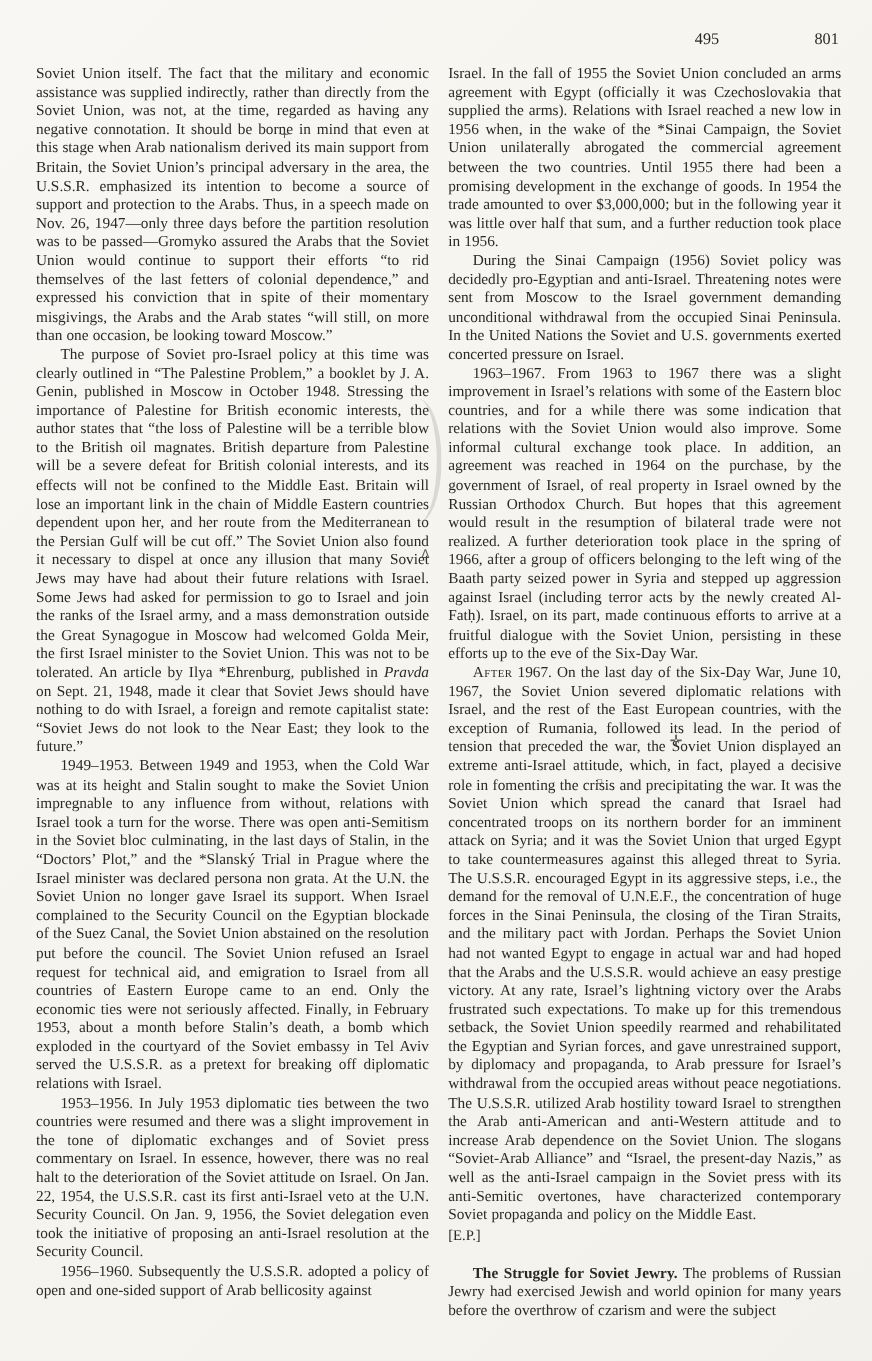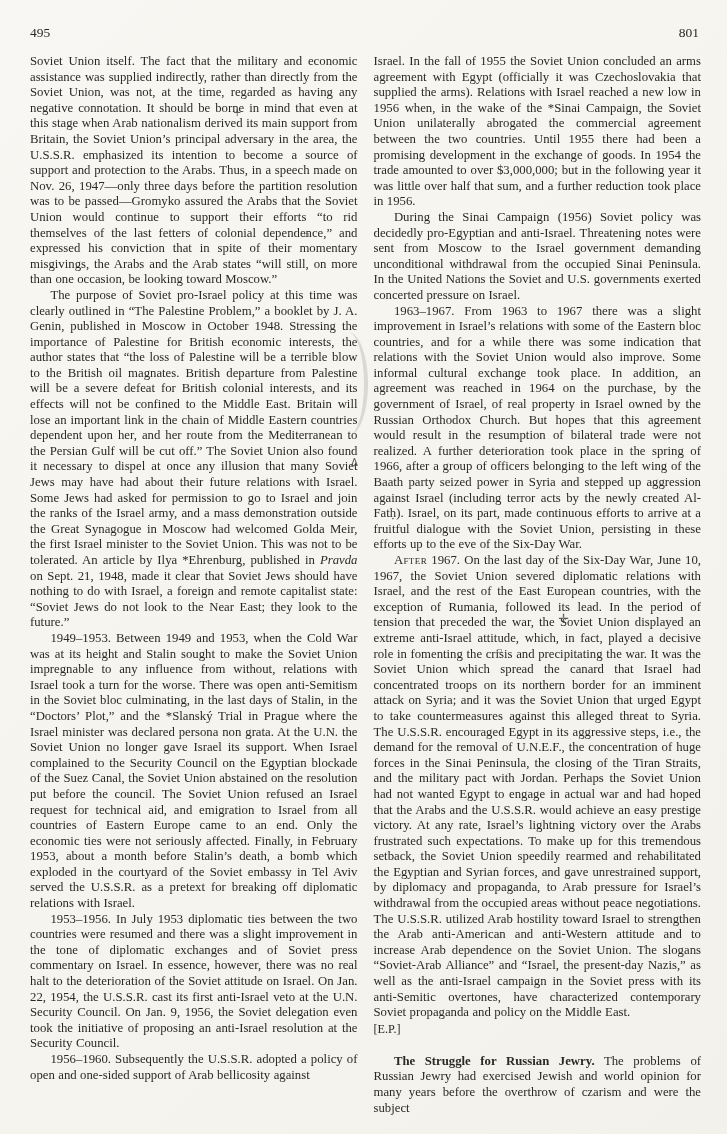--- a/index.html
+++ b/index.html
@@ -10,23 +10,23 @@
   .page {
     position: relative;
     width: 727px; height: 1134px;
     box-sizing: border-box;
     background: linear-gradient(135deg, #f8f7f3 0%, #f5f4ef 55%, #f3f1ec 100%);
     font-family: "Liberation Serif", "DejaVu Serif", serif;
     color: #2b2926;
     overflow: hidden;
   }
   .header {
-    display: flex; justify-content: space-between; align-items: baseline;
+    display: flex; justify-content: flex-end; align-items: baseline;
     padding: 25px 28px 0 30px;
-    font-size: 13.5px; line-height: 16px; gap: 20px;
+    font-size: 13.5px; line-height: 16px;
   }
   .page-num { width: 60px; }
   .page-num.right { text-align: right; }
   .running-title { letter-spacing: 2.5px; text-align: center; flex: 1; }
   .columns {
     display: flex; gap: 16px;
     padding: 13px 26px 0 30px;
   }
   .col {
     width: 328px;
@@ -77,21 +77,21 @@
       <p class="para">1953–1956. In July 1953 diplomatic ties between the two countries were resumed and there was a slight improvement in the tone of diplomatic exchanges and of Soviet press commentary on Israel. In essence, however, there was no real halt to the deterioration of the Soviet attitude on Israel. On Jan. 22, 1954, the U.S.S.R. cast its first anti-Israel veto at the U.N. Security Council. On Jan. 9, 1956, the Soviet delegation even took the initiative of proposing an anti-Israel resolution at the Security Council.</p>
       <p class="para">1956–1960. Subsequently the U.S.S.R. adopted a policy of open and one-sided support of Arab bellicosity against</p>
     </div>
 
     <div class="col">
       <p class="para no-indent">Israel. In the fall of 1955 the Soviet Union concluded an arms agreement with Egypt (officially it was Czechoslovakia that supplied the arms). Relations with Israel reached a new low in 1956 when, in the wake of the *Sinai Campaign, the Soviet Union unilaterally abrogated the commercial agreement between the two countries. Until 1955 there had been a promising development in the exchange of goods. In 1954 the trade amounted to over $3,000,000; but in the following year it was little over half that sum, and a further reduction took place in 1956.</p>
       <p class="para">During the Sinai Campaign (1956) Soviet policy was decidedly pro-Egyptian and anti-Israel. Threatening notes were sent from Moscow to the Israel government demanding unconditional withdrawal from the occupied Sinai Peninsula. In the United Nations the Soviet and U.S. governments exerted concerted pressure on Israel.</p>
       <p class="para">1963–1967. From 1963 to 1967 there was a slight improvement in Israel’s relations with some of the Eastern bloc countries, and for a while there was some indication that relations with the Soviet Union would also improve. Some informal cultural exchange took place. In addition, an agreement was reached in 1964 on the purchase, by the government of Israel, of real property in Israel owned by the Russian Orthodox Church. But hopes that this agreement would result in the resumption of bilateral trade were not realized. A further deterioration took place in the spring of 1966, after a group of officers belonging to the left wing of the Baath party seized power in Syria and stepped up aggression against Israel (including terror acts by the newly created Al-Fatḥ). Israel, on its part, made continuous efforts to arrive at a fruitful dialogue with the Soviet Union, persisting in these efforts up to the eve of the Six-Day War.</p>
       <p class="para"><span class="sc">After</span><span> 1967. On the last day of the Six-Day War, June 10, 1967, the Soviet Union severed diplomatic relations with Israel, and the rest of the East European countries, with the exception of Rumania, followed its lead. In the period of tension that preceded the war, the Soviet Union displayed an extreme anti-Israel attitude, which, in fact, played a decisive role in fomenting the crisis and precipitating the war. It was the Soviet Union which spread the canard that Israel had concentrated troops on its northern border for an imminent attack on Syria; and it was the Soviet Union that urged Egypt to take countermeasures against this alleged threat to Syria. The U.S.S.R. encouraged Egypt in its aggressive steps, i.e., the demand for the removal of U.N.E.F., the concentration of huge forces in the Sinai Peninsula, the closing of the Tiran Straits, and the military pact with Jordan. Perhaps the Soviet Union had not wanted Egypt to engage in actual war and had hoped that the Arabs and the U.S.S.R. would achieve an easy prestige victory. At any rate, Israel’s lightning victory over the Arabs frustrated such expectations. To make up for this tremendous setback, the Soviet Union speedily rearmed and rehabilitated the Egyptian and Syrian forces, and gave unrestrained support, by diplomacy and propaganda, to Arab pressure for Israel’s withdrawal from the occupied areas without peace negotiations. The U.S.S.R. utilized Arab hostility toward Israel to strengthen the Arab anti-American and anti-Western attitude and to increase Arab dependence on the Soviet Union. The slogans “Soviet-Arab Alliance” and “Israel, the present-day Nazis,” as well as the anti-Israel campaign in the Soviet press with its anti-Semitic overtones, have characterized contemporary Soviet propaganda and policy on the Middle East.</span></p>
       <div class="sig">[E.P.]</div>
-      <p class="para section-gap"><span class="runin">The Struggle for Russian Jewry.</span><span> The problems of Russian Jewry had exercised Jewish and world opinion for many years before the overthrow of czarism and were the subject</span></p>
+      <p class="para section-gap"><span class="runin">The Struggle for Soviet Jewry.</span><span> The problems of Russian Jewry had exercised Jewish and world opinion for many years before the overthrow of czarism and were the subject</span></p>
     </div>
 
   </div>
 
   <span class="mark" style="left:233px; top:108px;">+</span>
   <span class="mark square" style="left:304px; top:230px;">▫</span>
   <span class="mark" style="left:351px; top:458px;">Δ</span>
   <span class="mark" style="left:558px; top:614px; font-size:13px;">✛</span>
   <span class="mark square" style="left:497px; top:646px;">▫</span>
   <div class="curve-artifact"></div>

